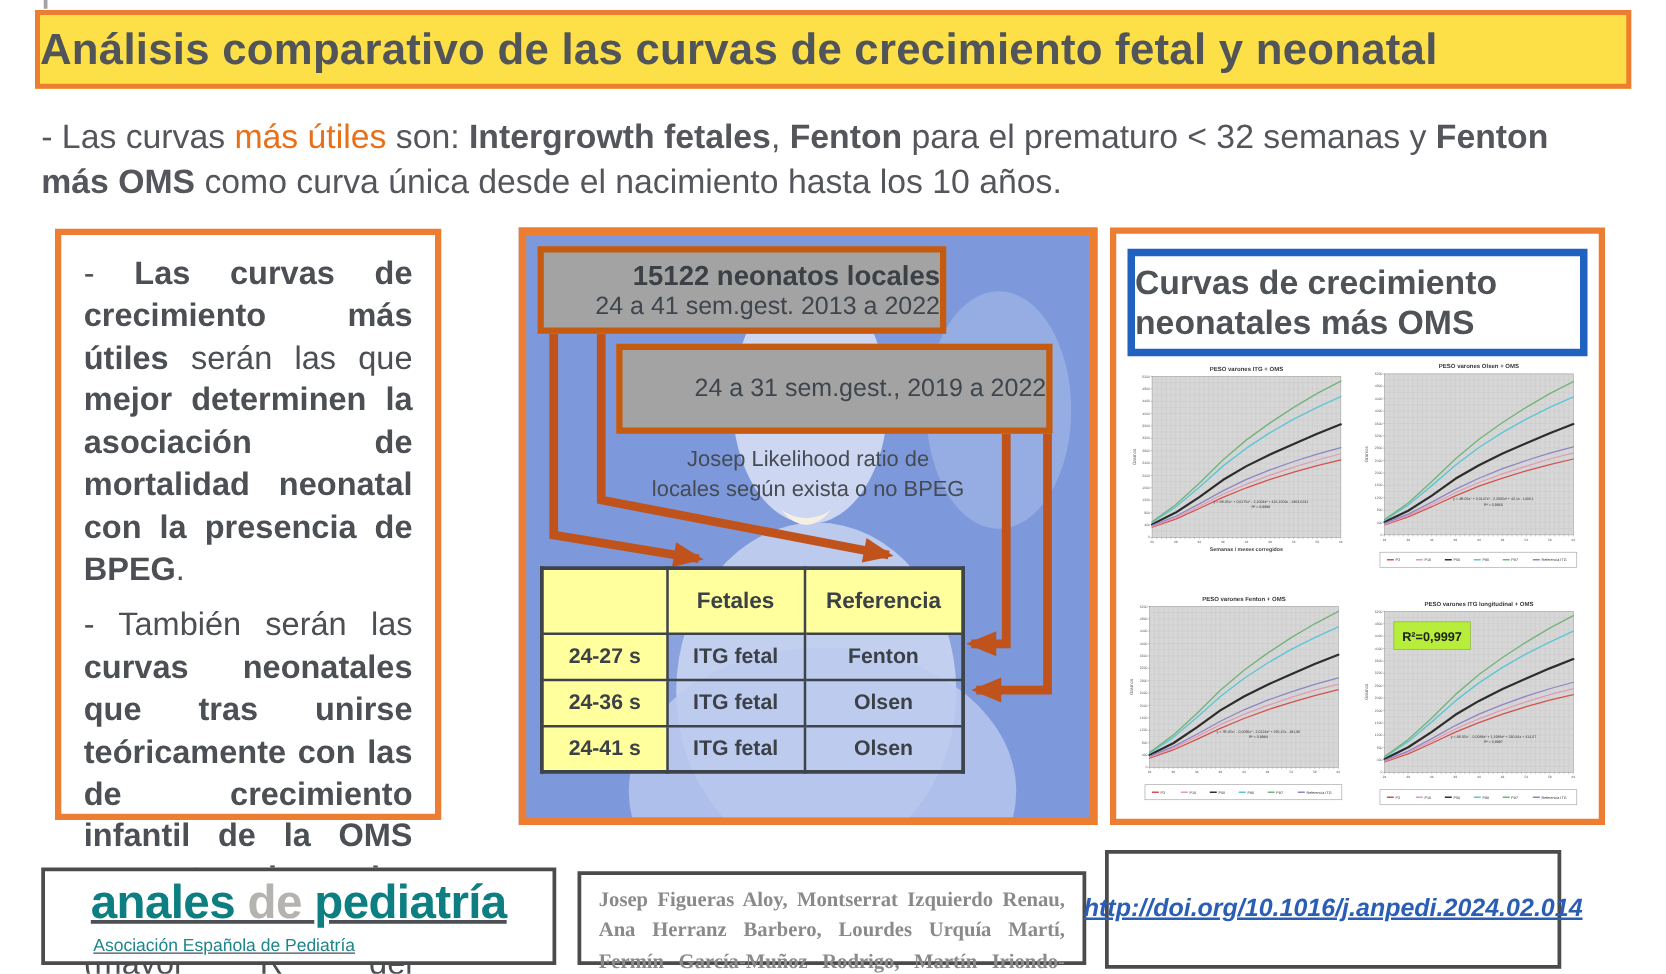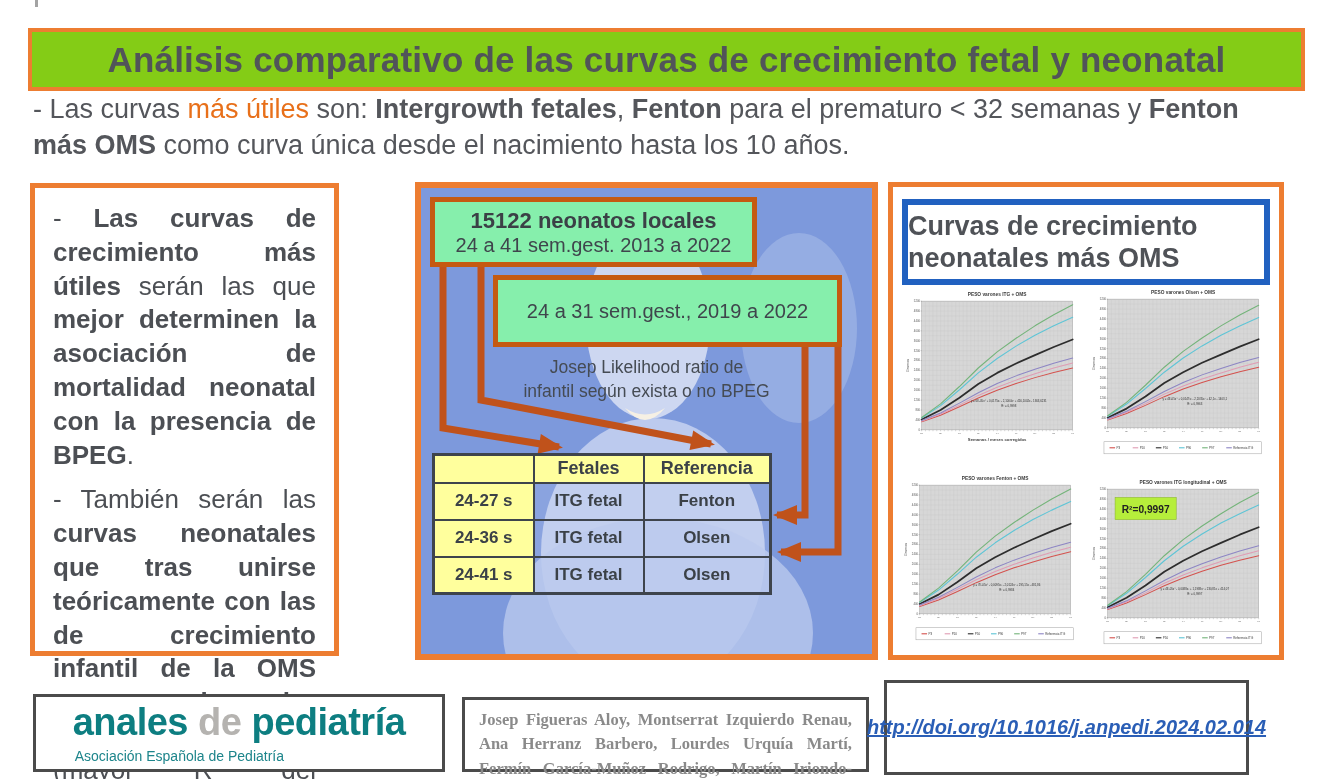--- a/index.html
+++ b/index.html
@@ -8,68 +8,68 @@
     --teal:#0d7e81; --link:#2a5eb6; --orange-text:#e8701a;
   }
   *{margin:0;padding:0;box-sizing:border-box;}
   html,body{width:1333px;height:779px;background:#fff;overflow:hidden;}
   body{font-family:"Liberation Sans",sans-serif;color:#4c4f54;position:relative;}
   .abs{position:absolute;}
 
   #artifact{left:35px;top:0;width:3px;height:7px;background:#a3a3a3;}
 
   #title-box{left:28px;top:8px;width:1277px;height:63px;border:4px solid var(--orange);
-    display:flex;align-items:center;justify-content:center;background:#84cc16;margin-top:20px;}
+    display:flex;align-items:center;justify-content:flex-start;background:#fde047;}
   #title-box h1{font-size:35px;font-weight:700;color:#515459;letter-spacing:.2px;white-space:nowrap;}
 
   #intro{left:33px;top:92px;width:1266px;font-size:27px;line-height:1.33;color:#54565b;}
 
-  #left-box{left:30px;top:183px;width:309px;height:473px;border:5px solid var(--orange);
+  #left-box{left:44px;top:183px;width:309px;height:473px;border:5px solid var(--orange);
     background:#fff;padding:14px 18px 0 18px;font-size:26px;line-height:1.3;
     text-align:justify;color:#4c4f54;}
   #left-box .para2{margin-top:11px;}
   sup{font-size:60%;}
 
   
   #mid-panel{left:415px;top:182px;width:463px;height:478px;border:6px solid var(--orange);
     background:var(--panel-blue);overflow:hidden;}
   #mid-svg{position:absolute;left:0;top:0;}
-  .mbox{position:absolute;border:5px solid var(--dkorange);background:#86efac;
-    display:flex;flex-direction:column;align-items:center;justify-content:center;z-index:2;}
+  .mbox{position:absolute;border:5px solid var(--dkorange);background:#a3a3a3;
+    display:flex;flex-direction:column;align-items:flex-end;justify-content:center;z-index:2;}
   #mbox1{left:9px;top:9px;width:327px;height:70px;}
   #mbox2{left:72px;top:87px;width:349px;height:72px;}
   .mbox .l1{font-size:22px;font-weight:700;color:#3b4046;}
   .mbox .l2{font-size:20px;color:#3f454c;}
   #likelihood{left:0;right:0;top:168px;text-align:center;font-size:17.5px;
     line-height:1.35;color:#454b53;z-index:2;}
 
   #mid-table-wrap{left:11px;top:265px;z-index:2;}
   #comparison-table{border-collapse:collapse;border:3px solid #3e444c;table-layout:fixed;}
   #comparison-table th,#comparison-table td{border:2px solid #3e444c;text-align:center;
     font-weight:700;color:#3b4147;}
-  #comparison-table th{height:28px;font-size:18px;}
+  #comparison-table th{height:52px;font-size:18px;}
   #comparison-table td{height:37px;font-size:17px;}
   .col0{width:100px;} .col1{width:110px;} .col2{width:127px;}
   .yl{background:var(--yellow);}
   .cellblue{background:rgba(255,255,255,.10);}
 
   
   #right-panel{left:888px;top:182px;width:396px;height:478px;border:5px solid var(--orange);background:#fff;}
   #rp-title{position:absolute;left:9px;top:12px;width:368px;height:86px;border:6px solid var(--royal);
     display:flex;flex-direction:column;justify-content:center;background:#fff;}
   #rp-title div{font-size:27px;font-weight:700;color:#4f5257;line-height:1.2;}
   .chart-slot{position:absolute;}
   .c1{left:12px;top:102px;} .c2{left:198px;top:100px;}
   .c3{left:10px;top:286px;} .c4{left:198px;top:290px;}
   .chart-slot svg text{font-family:"Liberation Sans",sans-serif;}
 
   
   .fbox{border:3px solid #4b4b4b;background:#fff;}
   #logo-box{left:33px;top:694px;width:412px;height:78px;display:flex;align-items:center;justify-content:center;}
-  #logo-inner{display:inline-block;}
+  #logo-inner{display:inline-block;text-decoration:underline;}
   .logo-line{font-size:38px;font-weight:700;letter-spacing:-.5px;line-height:1;}
   .logo-teal{color:var(--teal);} .logo-gray{color:#b5b3b0;}
   #logo-sub{font-size:14px;color:#1d858b;margin-top:7px;padding-left:2px;}
   #authors-box{left:462px;top:697px;width:407px;height:75px;padding:8px 14px;
     font-family:"Liberation Serif",serif;font-weight:700;font-size:16.5px;color:#8a8a8a;
     text-align:justify;line-height:1.48;}
   #doi-box{left:884px;top:680px;width:365px;height:95px;display:flex;align-items:center;justify-content:center;}
   #doi-link{color:var(--link);font-size:20px;font-weight:700;font-style:italic;
     text-decoration:underline;cursor:pointer;}
 </style>
@@ -109,21 +109,21 @@
 
   <div id="mbox1" class="mbox">
     <div class="l1">15122 neonatos locales</div>
     <div class="l2">24 a 41 sem.gest. 2013 a 2022</div>
   </div>
   <div id="mbox2" class="mbox">
     <div class="l2">24 a 31 sem.gest., 2019 a 2022</div>
   </div>
   <div id="likelihood" class="abs">
     <div>Josep Likelihood ratio de</div>
-    <div>infantil según exista o no BPEG</div>
+    <div>locales según exista o no BPEG</div>
   </div>
 
   <div id="mid-table-wrap" class="abs">
     <table id="comparison-table">
       <thead>
           <tr>
             <th class="yl col0"></th>
             <th class="yl col1">Fetales</th>
             <th class="yl col2">Referencia</th>
           </tr>

